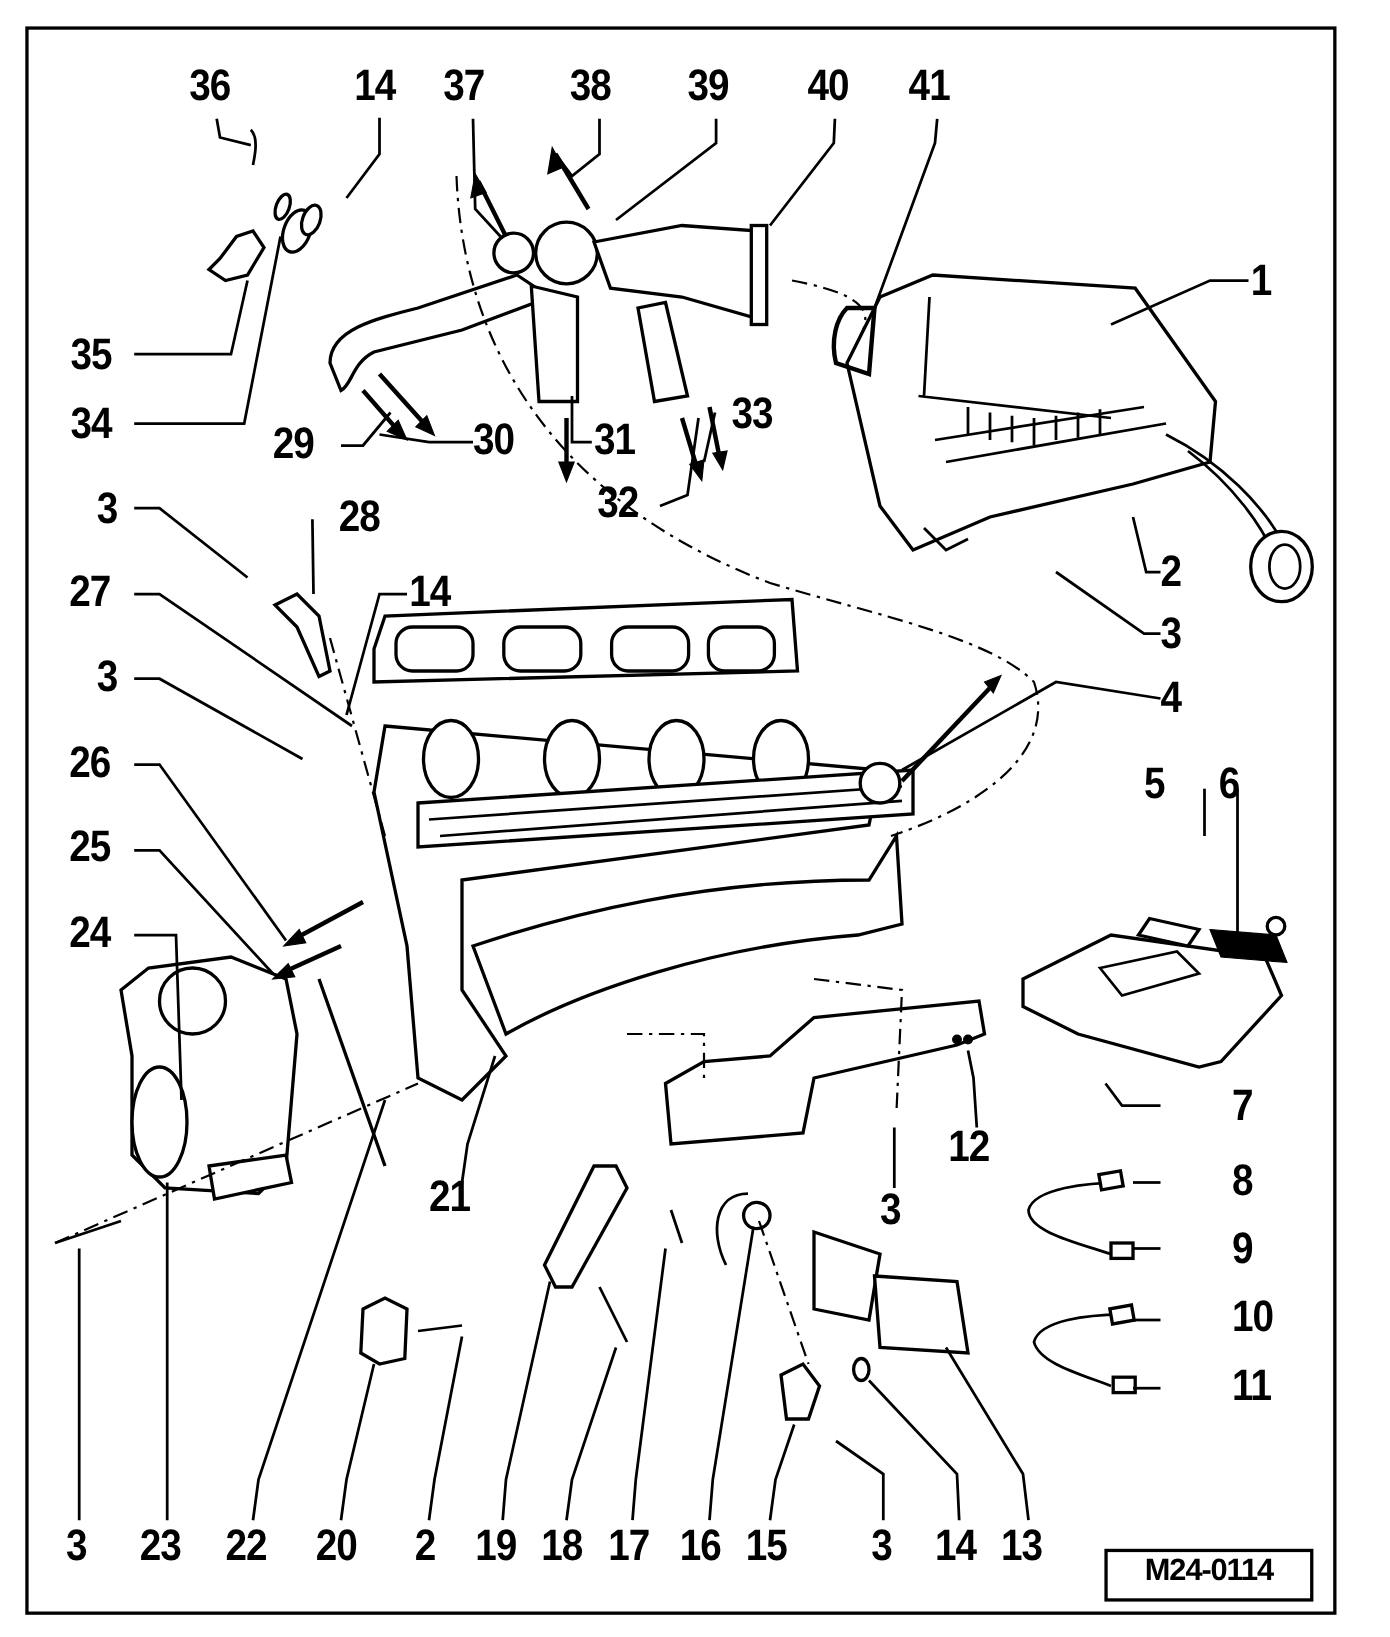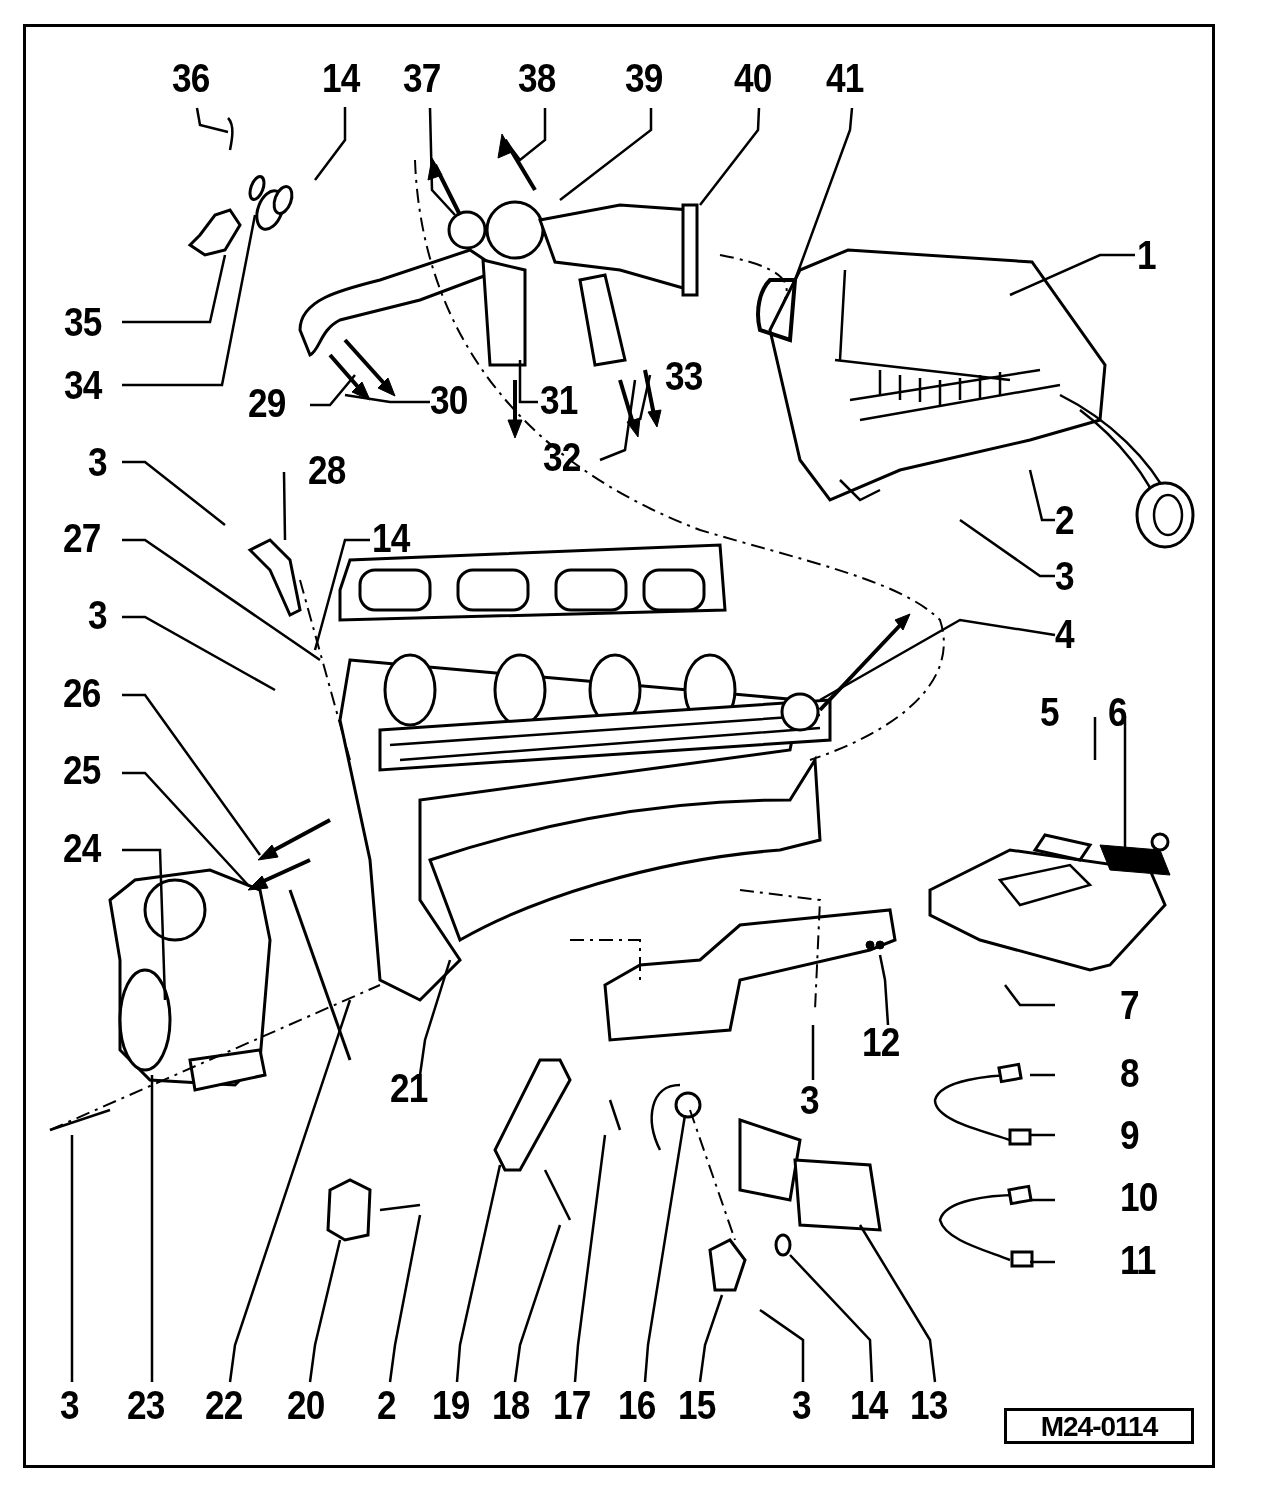--- a/index.html
+++ b/index.html
@@ -4,21 +4,21 @@
 <style>
   html, body { margin: 0; padding: 0; background: #ffffff; }
   body { width: 1264px; height: 1488px; position: relative; overflow: hidden;
          font-family: "Liberation Sans", sans-serif; }
   #frame { position: absolute; left: 23px; top: 24px; width: 1192px; height: 1444px;
            border: 3px solid #000; box-sizing: border-box; }
   svg#art { position: absolute; left: 0; top: 0; }
   .lbl { position: absolute; font-family: "Liberation Sans", sans-serif; font-weight: bold;
          font-size: 40px; line-height: 40px; color: #000; letter-spacing: -1px;
          transform: scaleX(0.88); transform-origin: left top; white-space: nowrap; }
-  #fig-id { position: absolute; left: 1004px; top: 1408px; width: 190px; height: 36px;
+  #fig-id { position: absolute; left: 1004px; top: 1408px; width: 190px; height: 48px;
             border: 3px solid #000; box-sizing: border-box; font-weight: bold;
             font-size: 28px; line-height: 32px; text-align: center;
             font-family: "Liberation Sans", sans-serif; letter-spacing: -1px; }
   .thin { stroke: #000; stroke-width: 2.5; fill: none; }
   .thick { stroke: #000; stroke-width: 4; fill: none; }
   .dash { stroke: #000; stroke-width: 2; fill: none; stroke-dasharray: 14 6 3 6; }
   .part { stroke: #000; stroke-width: 3; fill: #fff; }
   .dark { fill: #000; stroke: #000; }
 </style>
 </head>

